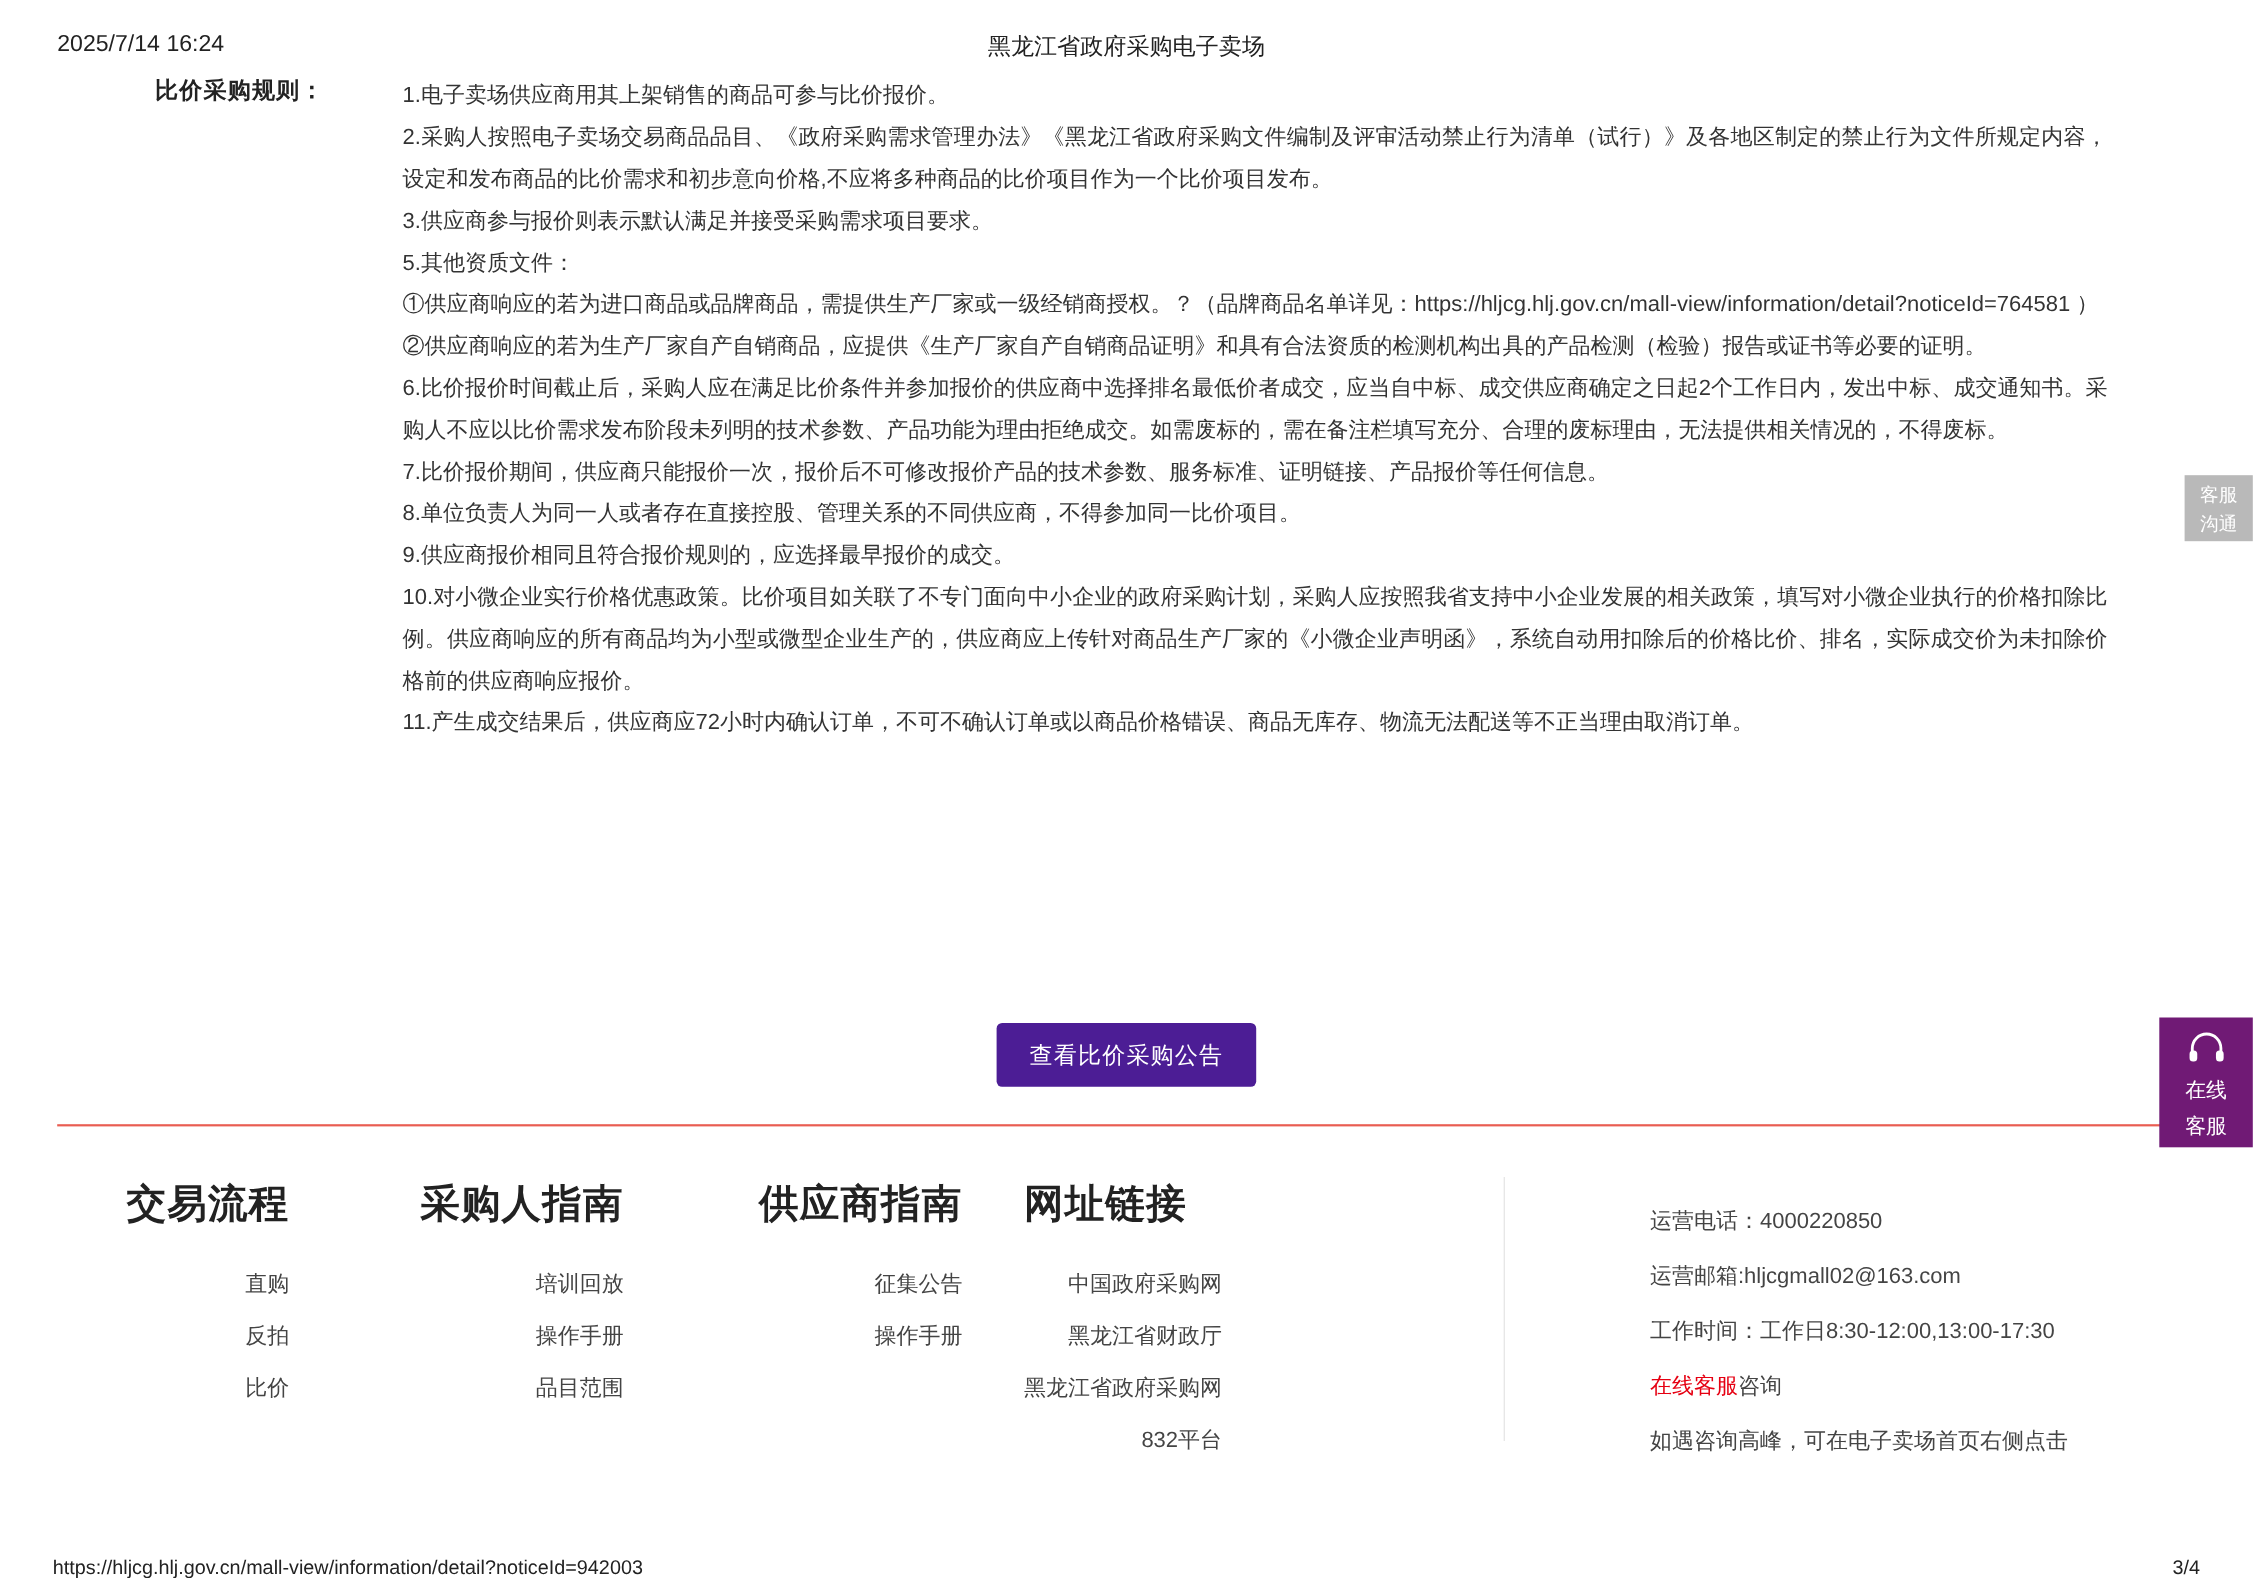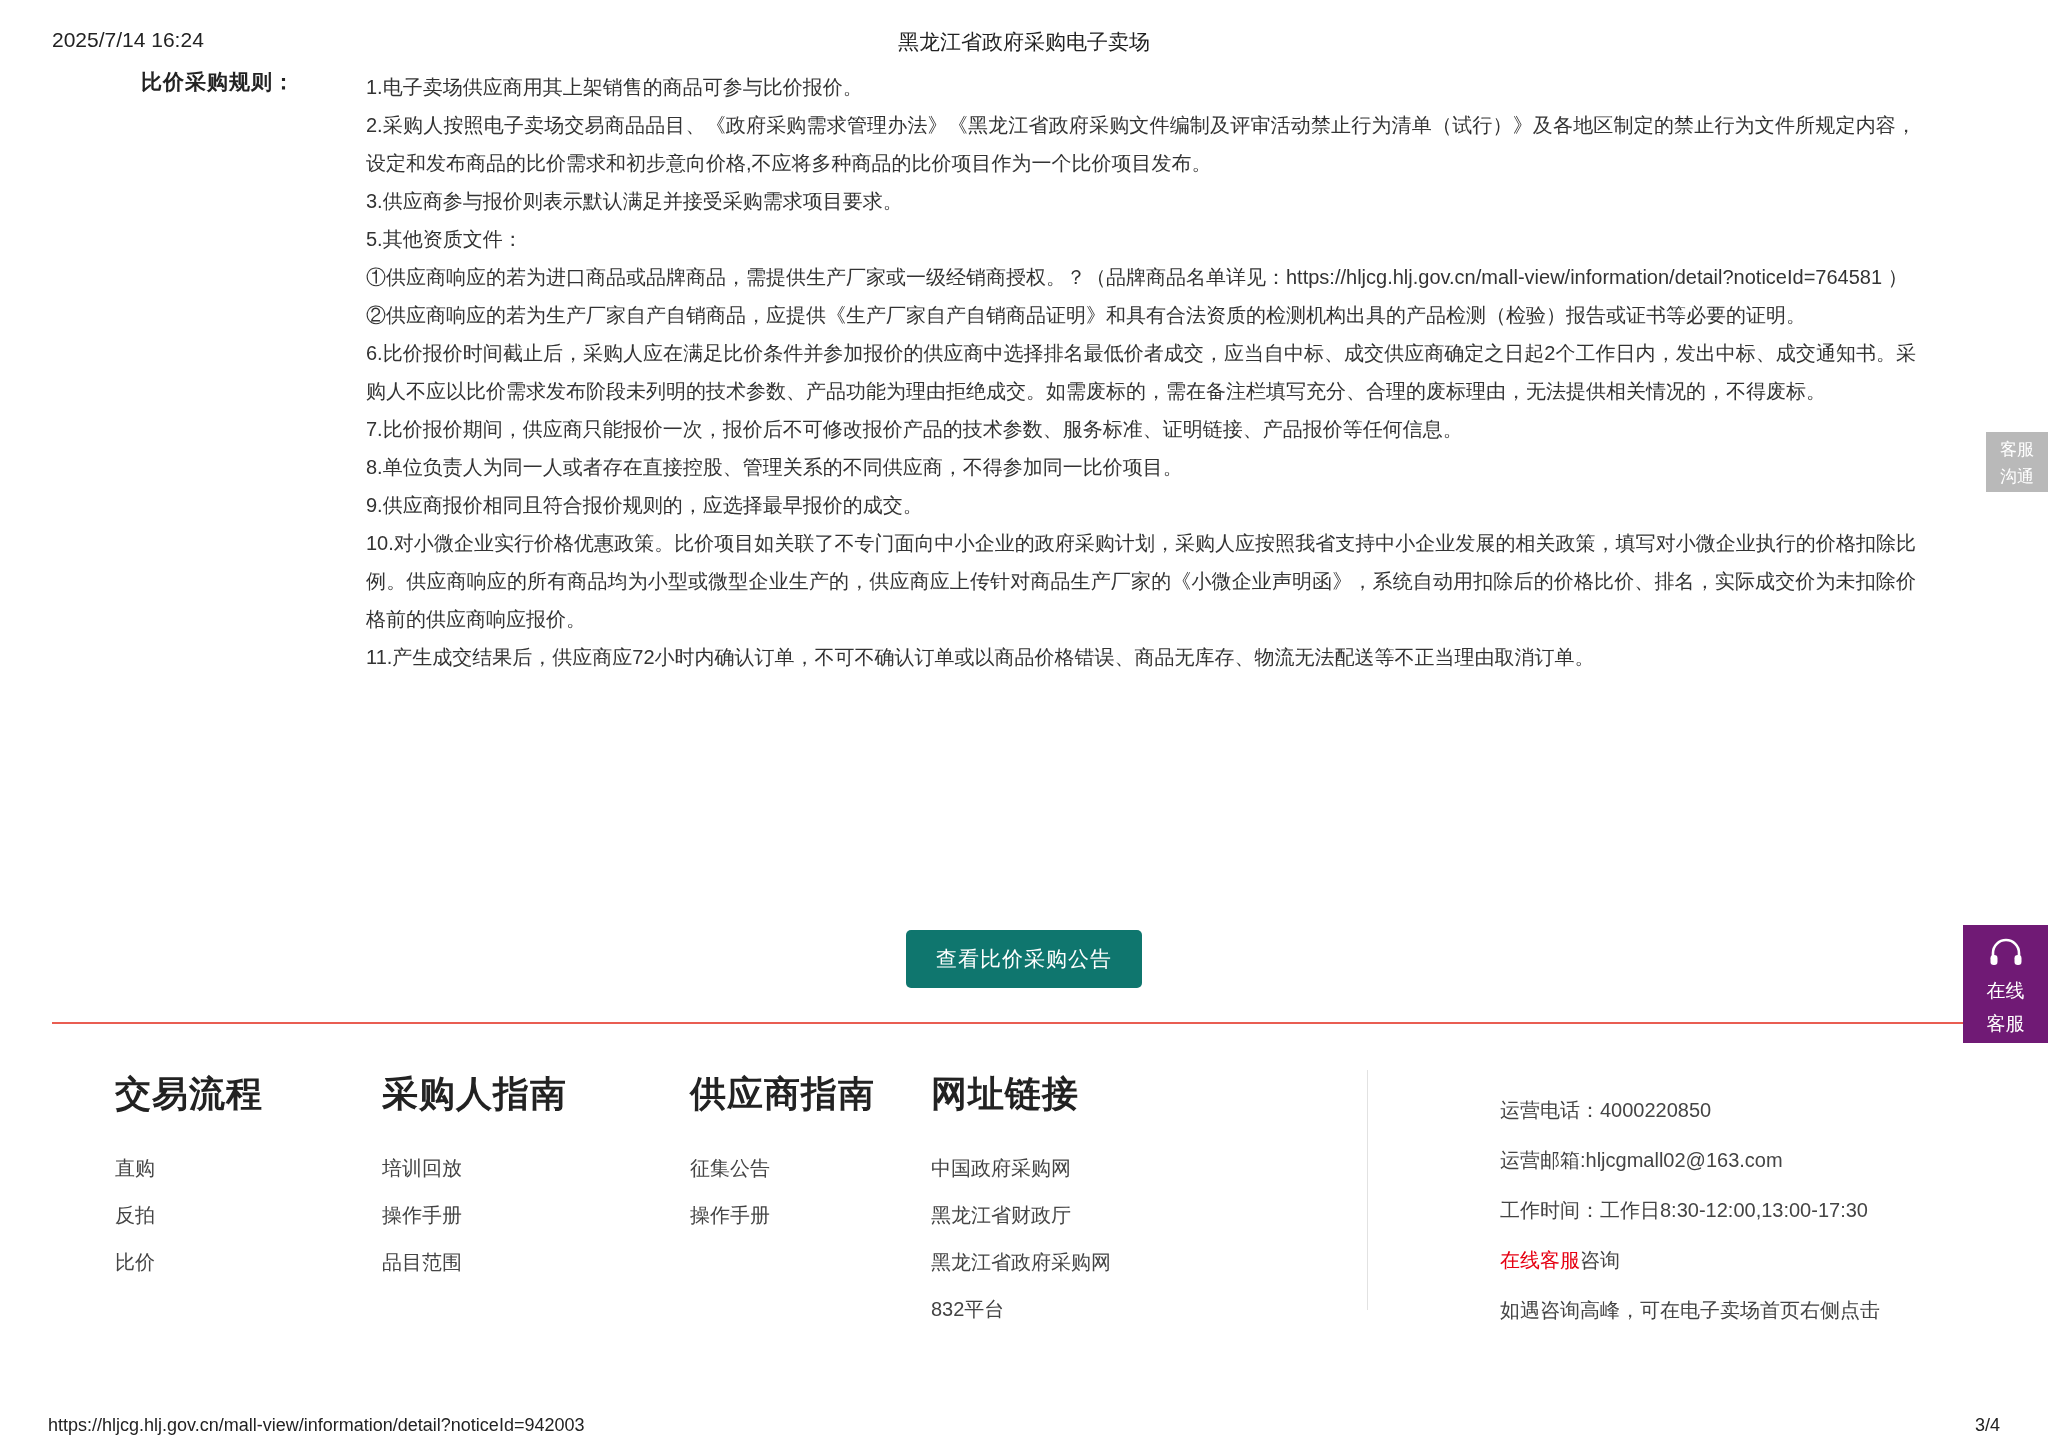--- a/index.html
+++ b/index.html
@@ -75,21 +75,21 @@
   
   .btn-wrap {
     position: absolute;
     left: 0;
     top: 930px;
     width: 2048px;
     text-align: center;
   }
   .primary-btn {
     display: inline-block;
-    background: #0f766e;
+    background: #4c1d95;
     color: #fff;
     font-size: 21px;
     padding: 15px 30px;
     border: none;
     border-radius: 5px;
     cursor: pointer;
     font-family: Liberation Mono, monospace;
     letter-spacing: 1px;
   }
   
@@ -120,20 +120,21 @@
     color: #222;
     letter-spacing: 1px;
   }
   .footer-col .flink {
     display: block;
     font-size: 20px;
     color: #444;
     line-height: 47px;
     text-decoration: none;
     cursor: pointer;
+    text-align: right;
   }
   .col1 { left: 115px; }
   .col2 { left: 382px; }
   .col3 { left: 690px; }
   .col4 { left: 931px; }
   .footer-vline {
     position: absolute;
     left: 1367px;
     top: 20px;
     width: 1px;

